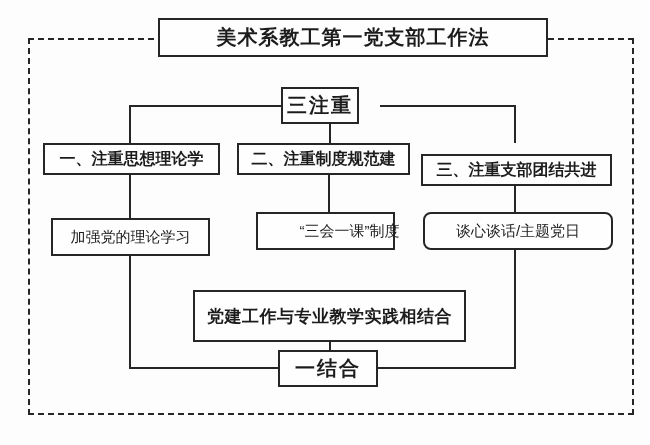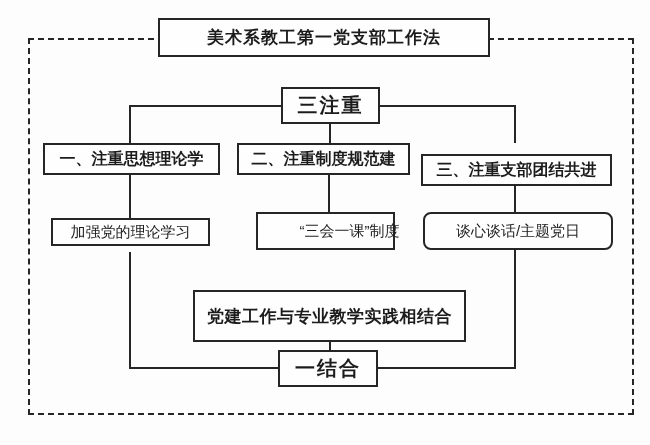--- a/index.html
+++ b/index.html
@@ -33,42 +33,42 @@
     justify-content: center;
     text-align: center;
     box-sizing: border-box;
     white-space: nowrap;
   }
   .line {
     position: absolute;
     background: #262626;
   }
   .title-box {
-    left: 158px; top: 18px; width: 332px; height: 39px;
-    font-size: 17px; font-weight: 700; letter-spacing: 1px;
+    left: 158px; top: 18px; width: 390px; height: 39px;
+    font-size: 20px; font-weight: 700; letter-spacing: 1px;
   }
   .node-top {
-    left: 281px; top: 87px; width: 99px; height: 37px;
+    left: 281px; top: 87px; width: 78px; height: 37px;
     font-size: 20px; font-weight: 700; letter-spacing: 2px;
   }
   .node-bottom {
     left: 278px; top: 350px; width: 100px; height: 37px;
     font-size: 20px; font-weight: 700; letter-spacing: 2px;
   }
   .emphasis {
     top: 143px; height: 32px;
     font-size: 16px; font-weight: 600;
   }
   .emph-1 { left: 43px;  width: 177px; }
   .emph-2 { left: 237px; width: 173px; }
   .emph-3 { left: 421px; width: 191px; margin-top: 11px; }
   .practice {
     font-size: 15px; font-weight: 500;
   }
-  .prac-1 { left: 51px;  top: 218px; width: 159px; height: 28px; }
+  .prac-1 { left: 51px;  top: 218px; width: 159px; height: 38px; }
   .prac-2 { left: 256px; top: 212px; width: 139px; height: 38px; padding-left: 48px; }
   .prac-3 { left: 423px; top: 212px; width: 190px; height: 38px; border-radius: 8px; }
   .note-box {
     left: 193px; top: 290px; width: 273px; height: 52px;
     font-size: 17px; font-weight: 700; letter-spacing: 0.5px;
   }
   
   .h-top-left     { left: 129px; top: 105px; width: 152px; height: 2px; }
   .h-top-right    { left: 380px; top: 105px; width: 136px; height: 2px; }
   .v-left-upper   { left: 129px; top: 105px; width: 2px;  height: 38px; }

